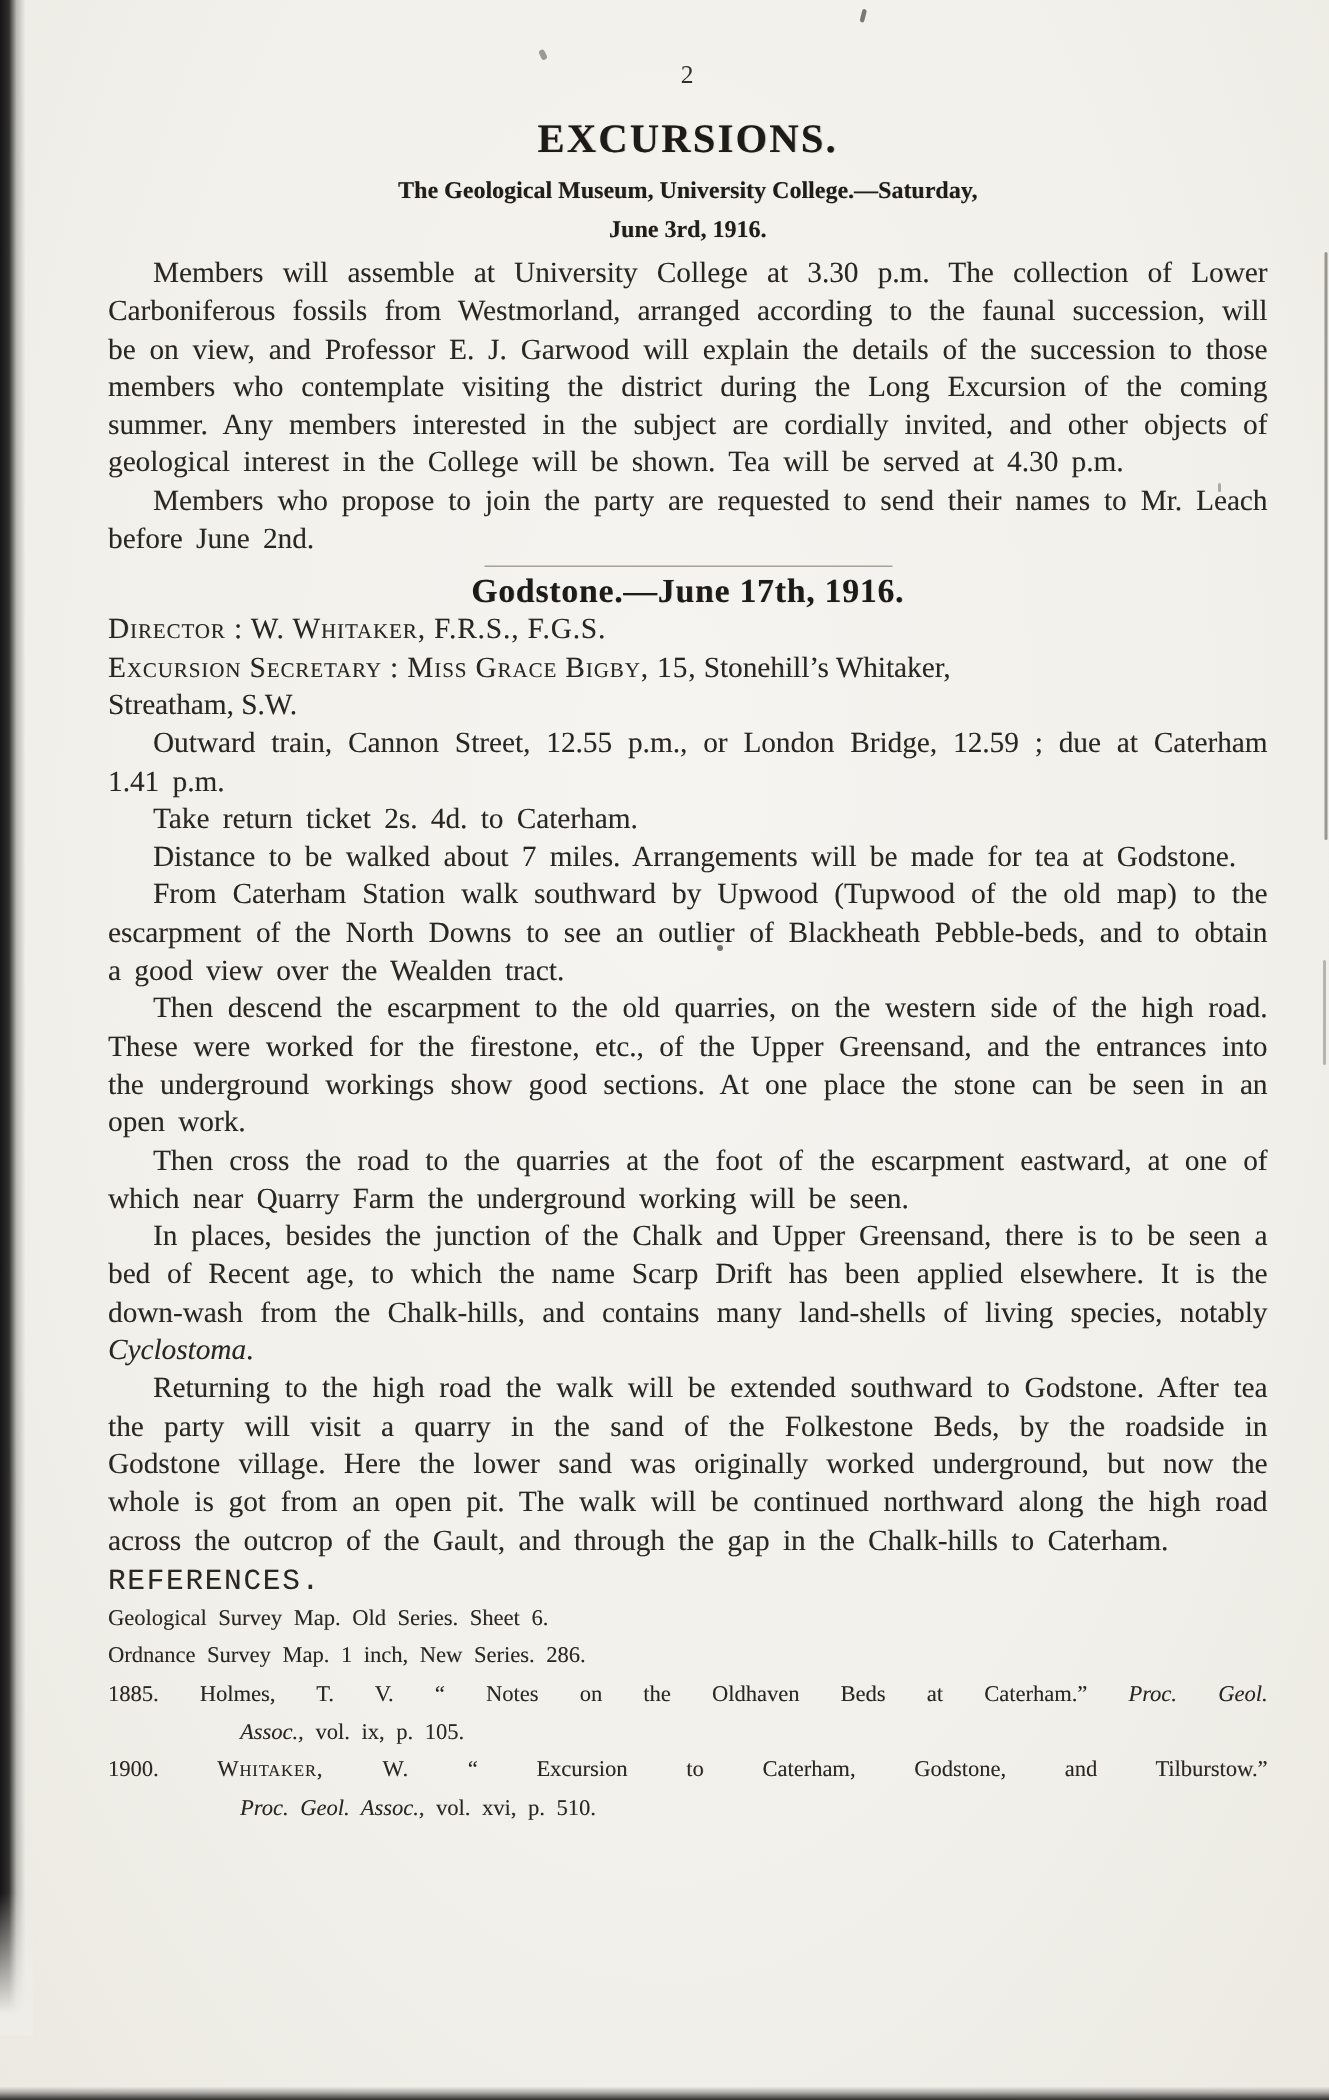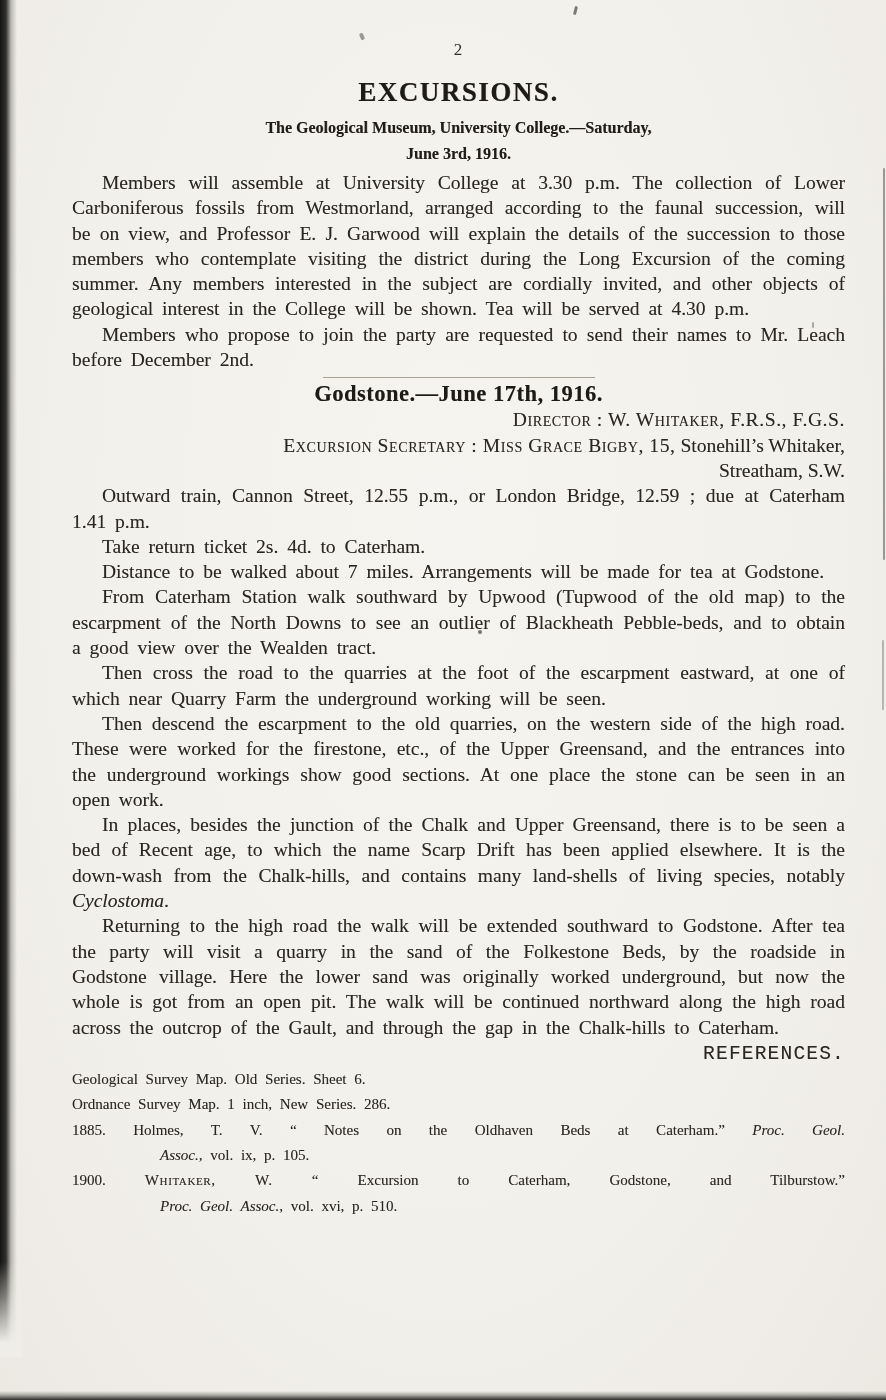--- a/index.html
+++ b/index.html
@@ -13,21 +13,21 @@
   .pageno { margin-top:40px; text-align:center; font-size:17px; letter-spacing:1px; color:#332f2a; }
   .main-title { margin:17px 0 0; text-align:center; font-size:27px; font-weight:700;
     letter-spacing:1.5px; color:#1d1a17; text-shadow:0.4px 0.4px 0.6px rgba(30,26,22,.45); }
   .subtitle { text-align:center; font-size:16px; font-weight:700; line-height:26px;
     color:#201c18; text-shadow:0.3px 0.3px 0.5px rgba(30,26,22,.4); }
   .sub1 { margin-top:7px; }
   .body { margin:0; font-size:19.5px; line-height:25.3px; word-spacing:4px;
     text-shadow:0.25px 0.25px 0.4px rgba(42,36,30,.3); }
   .j { text-align:justify; }
   .ind { text-indent:30px; }
-  .center { text-align:right; font-size:19.5px; line-height:25.3px;
+  .center { text-align:left; font-size:19.5px; line-height:25.3px;
     text-shadow:0.25px 0.25px 0.4px rgba(42,36,30,.3); }
   .sc { font-variant:small-caps; letter-spacing:0.6px; }
   .rule { width:272px; height:0; border:none; border-top:1.2px solid #a6a095; margin:5px auto 2px; }
   .section-title { margin:1px 0 0; text-align:center; font-size:22.5px; font-weight:700;
     line-height:27px; letter-spacing:0.5px; color:#1d1a17; text-shadow:0.3px 0.3px 0.5px rgba(30,26,22,.4); }
   .ref-heading { margin-top:2px; letter-spacing:1.2px;font-family:Liberation Mono, monospace; }
   .ref-line { font-size:15px; line-height:25.3px; word-spacing:4px;
     text-shadow:0.25px 0.25px 0.4px rgba(42,36,30,.3); }
   .just-line { text-align:justify; text-align-last:justify; }
   .cont { margin-left:88px; }
@@ -66,35 +66,35 @@
 
   <div class="content">
     <div class="pageno">2</div>
 
     <h1 class="main-title">EXCURSIONS.</h1>
 
     <div class="subtitle sub1">The Geological Museum, University College.—Saturday,</div>
     <div class="subtitle">June 3rd, 1916.</div>
 
     <p class="body j ind" style="margin-top:3px;">Members will assemble at University College at 3.30 p.m. The collection of Lower Carboniferous fossils from Westmorland, arranged according to the faunal succession, will be on view, and Professor E. J. Garwood will explain the details of the succession to those members who contemplate visiting the district during the Long Excursion of the coming summer. Any members interested in the subject are cordially invited, and other objects of geological interest in the College will be shown. Tea will be served at 4.30 p.m.</p>
-    <p class="body j ind">Members who propose to join the party are requested to send their names to Mr. Leach before December 2nd.</p>
+    <p class="body j ind">Members who propose to join the party are requested to send their names to Mr. Leach before June 2nd.</p>
 
     <div class="rule"></div>
 
     <h2 class="section-title">Godstone.—June 17th, 1916.</h2>
     <div class="center sc">Director : W. Whitaker, F.R.S., F.G.S.</div>
     <div class="center"><span class="sc">Excursion Secretary : Miss Grace Bigby, 15,</span><span> Stonehill’s Whitaker,</span></div>
     <div class="center">Streatham, S.W.</div>
 
     <p class="body j ind">Outward train, Cannon Street, 12.55 p.m., or London Bridge, 12.59 ; due at Caterham 1.41 p.m.</p>
     <p class="body j ind">Take return ticket 2s. 4d. to Caterham.</p>
     <p class="body j ind">Distance to be walked about 7 miles. Arrangements will be made for tea at Godstone.</p>
     <p class="body j ind">From Caterham Station walk southward by Upwood (Tupwood of the old map) to the escarpment of the North Downs to see an outlier of Blackheath Pebble-beds, and to obtain a good view over the Wealden tract.</p>
+    <p class="body j ind">Then descend the escarpment to the old quarries, on the western side of the high road. These were worked for the firestone, etc., of the Upper Greensand, and the entrances into the underground workings show good sections. At one place the stone can be seen in an open work.</p>
     <p class="body j ind">Then cross the road to the quarries at the foot of the escarpment eastward, at one of which near Quarry Farm the underground working will be seen.</p>
-    <p class="body j ind">Then descend the escarpment to the old quarries, on the western side of the high road. These were worked for the firestone, etc., of the Upper Greensand, and the entrances into the underground workings show good sections. At one place the stone can be seen in an open work.</p>
     <p class="body j ind"><span>In places, besides the junction of the Chalk and Upper Greensand, there is to be seen a bed of Recent age, to which the name Scarp Drift has been applied elsewhere. It is the down-wash from the Chalk-hills, and contains many land-shells of living species, notably </span><i>Cyclostoma</i><span>.</span></p>
     <p class="body j ind">Returning to the high road the walk will be extended southward to Godstone. After tea the party will visit a quarry in the sand of the Folkestone Beds, by the roadside in Godstone village. Here the lower sand was originally worked underground, but now the whole is got from an open pit. The walk will be continued northward along the high road across the outcrop of the Gault, and through the gap in the Chalk-hills to Caterham.</p>
 
     <div class="center ref-heading">REFERENCES.</div>
 
     <div class="ref-line">Geological Survey Map. Old Series. Sheet 6.</div>
     <div class="ref-line">Ordnance Survey Map. 1 inch, New Series. 286.</div>
 
     <div class="ref-line just-line"><span>1885.</span> <span>Holmes, T. V.</span> <span>“ Notes on the Oldhaven Beds at Caterham.”</span> <i>Proc. Geol.</i></div>
     <div class="ref-line cont"><i>Assoc.,</i> <span>vol. ix, p. 105.</span></div>

